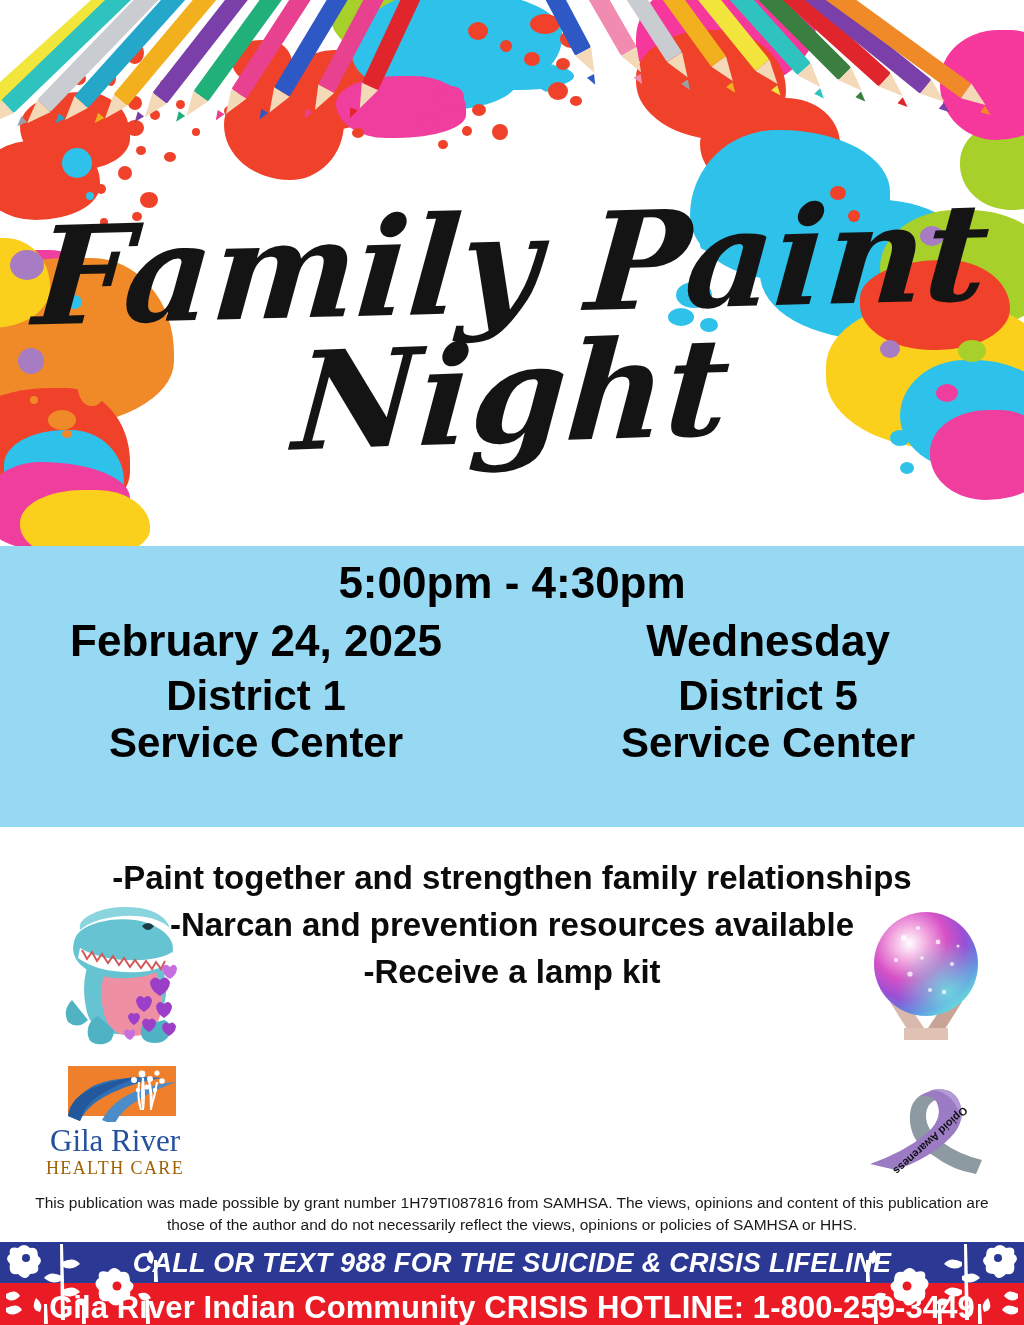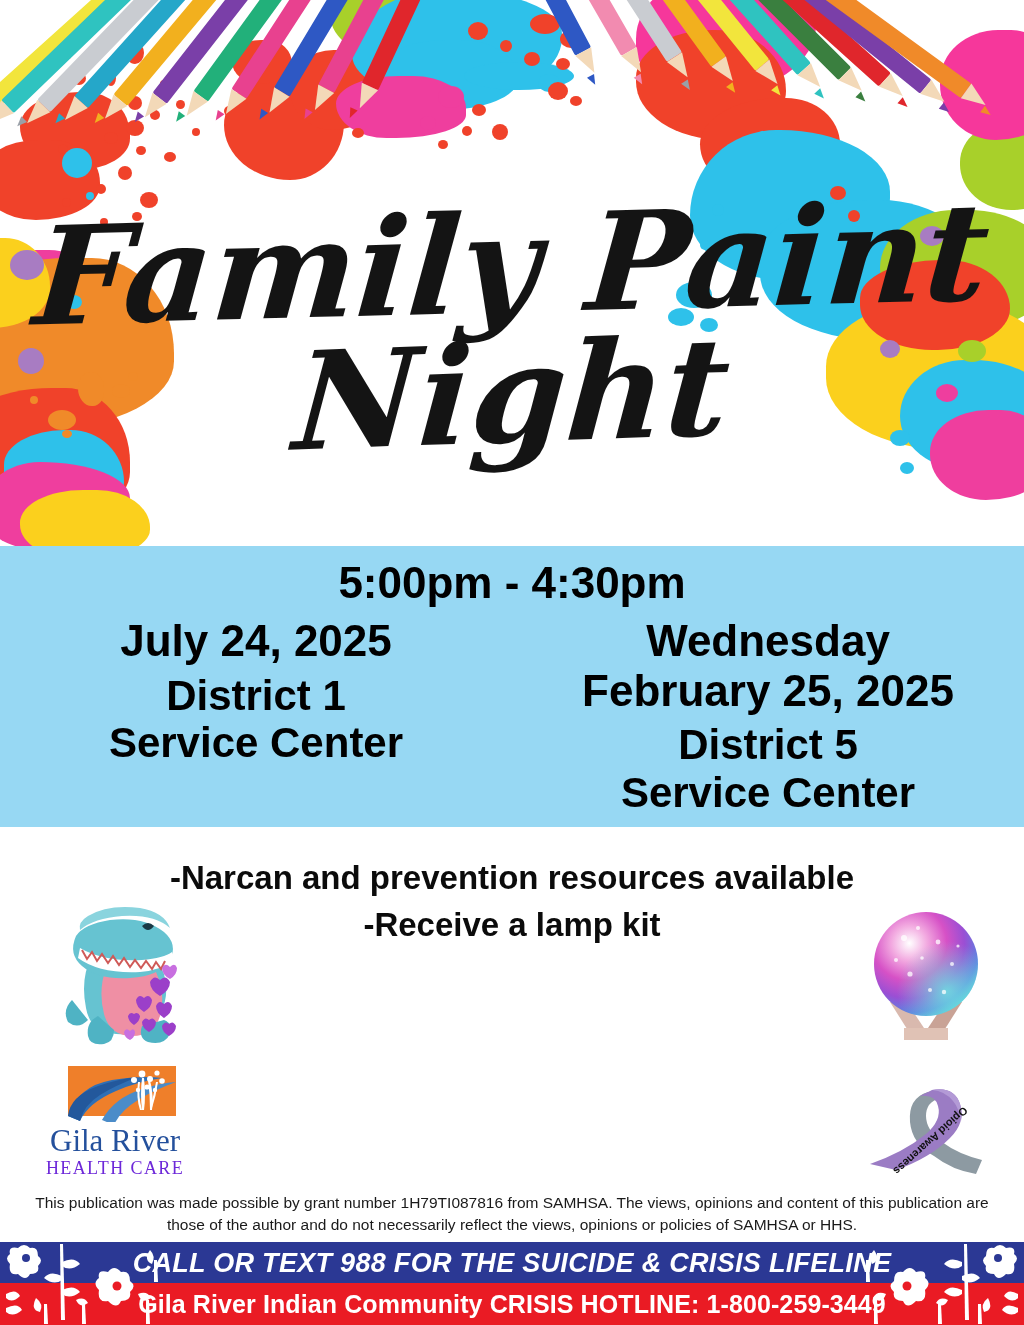--- a/index.html
+++ b/index.html
@@ -126,21 +126,21 @@
   
   #logo{position:absolute;left:22px;top:1066px;width:186px;height:118px;z-index:6;}
   #logo .mark{position:relative;width:122px;height:56px;margin:0 auto;}
   #logo .orange{position:absolute;left:14px;top:0;width:108px;height:50px;background:#ef7f2a;}
   #logo .name{
     text-align:center;font-family:"Liberation Serif", serif;
     color:#24509c;font-size:31px;line-height:1.02;margin-top:3px;font-weight:normal;
   }
   #logo .sub{
     text-align:center;font-family:"Liberation Serif", serif;
-    color:#6d28d9;font-size:18px;letter-spacing:1.4px;margin-top:1px;
+    color:#a16207;font-size:18px;letter-spacing:1.4px;margin-top:1px;
   }
 
   
   #ribbon{position:absolute;left:862px;top:1078px;width:140px;height:110px;z-index:6;}
 
   
   #dino{position:absolute;left:58px;top:896px;width:136px;height:150px;z-index:6;}
   #lamp{position:absolute;left:866px;top:902px;width:120px;height:146px;z-index:6;}
 
   
@@ -164,21 +164,21 @@
   #banner .stripe-red{
     position:absolute;left:0;top:41px;width:100%;height:42px;background:#ea1b24;
   }
   #banner .t1{
     position:absolute;left:0;right:0;top:6px;text-align:center;
     color:#fff;font-weight:bold;font-style:italic;font-size:27px;letter-spacing:0.3px;
     z-index:3;
   }
   #banner .t2{
     position:absolute;left:0;right:0;top:48px;text-align:center;
-    color:#fff;font-weight:bold;font-size:25px;letter-spacing:0.1px;
+    color:#fff;font-weight:bold;font-size:31px;letter-spacing:0.1px;
     z-index:3;
   }
   #banner .floral{position:absolute;top:0;height:83px;width:160px;z-index:2;}
   #banner .floral.left{left:0;}
   #banner .floral.right{right:0;}
 </style>
 </head>
 <body>
 
 <div id="flyer">
@@ -397,34 +397,34 @@
 
   <div class="script" style="top:196px;">
     <span class="l1">Family Paint</span>
     <span class="l2">Night</span>
   </div>
 
   <div id="band">
     <div class="time">5:00pm - 4:30pm</div>
     <div class="cols">
       <div class="col">
-        <span class="date">July 24, 2025</span>
+        <span class="date">February 24, 2025</span>
         <span class="loc1">District 1</span>
         <span class="loc2">Service Center</span>
       </div>
       <div class="col">
         <span class="day">Wednesday</span>
-        <span class="date">February 25, 2025</span>
         <span class="loc1">District 5</span>
         <span class="loc2">Service Center</span>
       </div>
     </div>
   </div>
 
   <div id="bullets">
+    <div>-Paint together and strengthen family relationships</div>
     <div>-Narcan and prevention resources available</div>
     <div>-Receive a lamp kit</div>
   </div>
 
   <div id="dino">
     <svg viewBox="0 0 136 150" width="136" height="150" aria-hidden="true">
 
       <path d="M14 104 q-10 10 -4 22 q10 8 20 -2 z" fill="#4fb3c4"></path>
 
       <path d="M34 60 q-12 22 -6 52 q4 24 30 26 q30 2 44 -20 q10 -18 4 -40 q-8 -22 -36 -24 q-26 -2 -36 6 z" fill="#66c3d1"></path>

